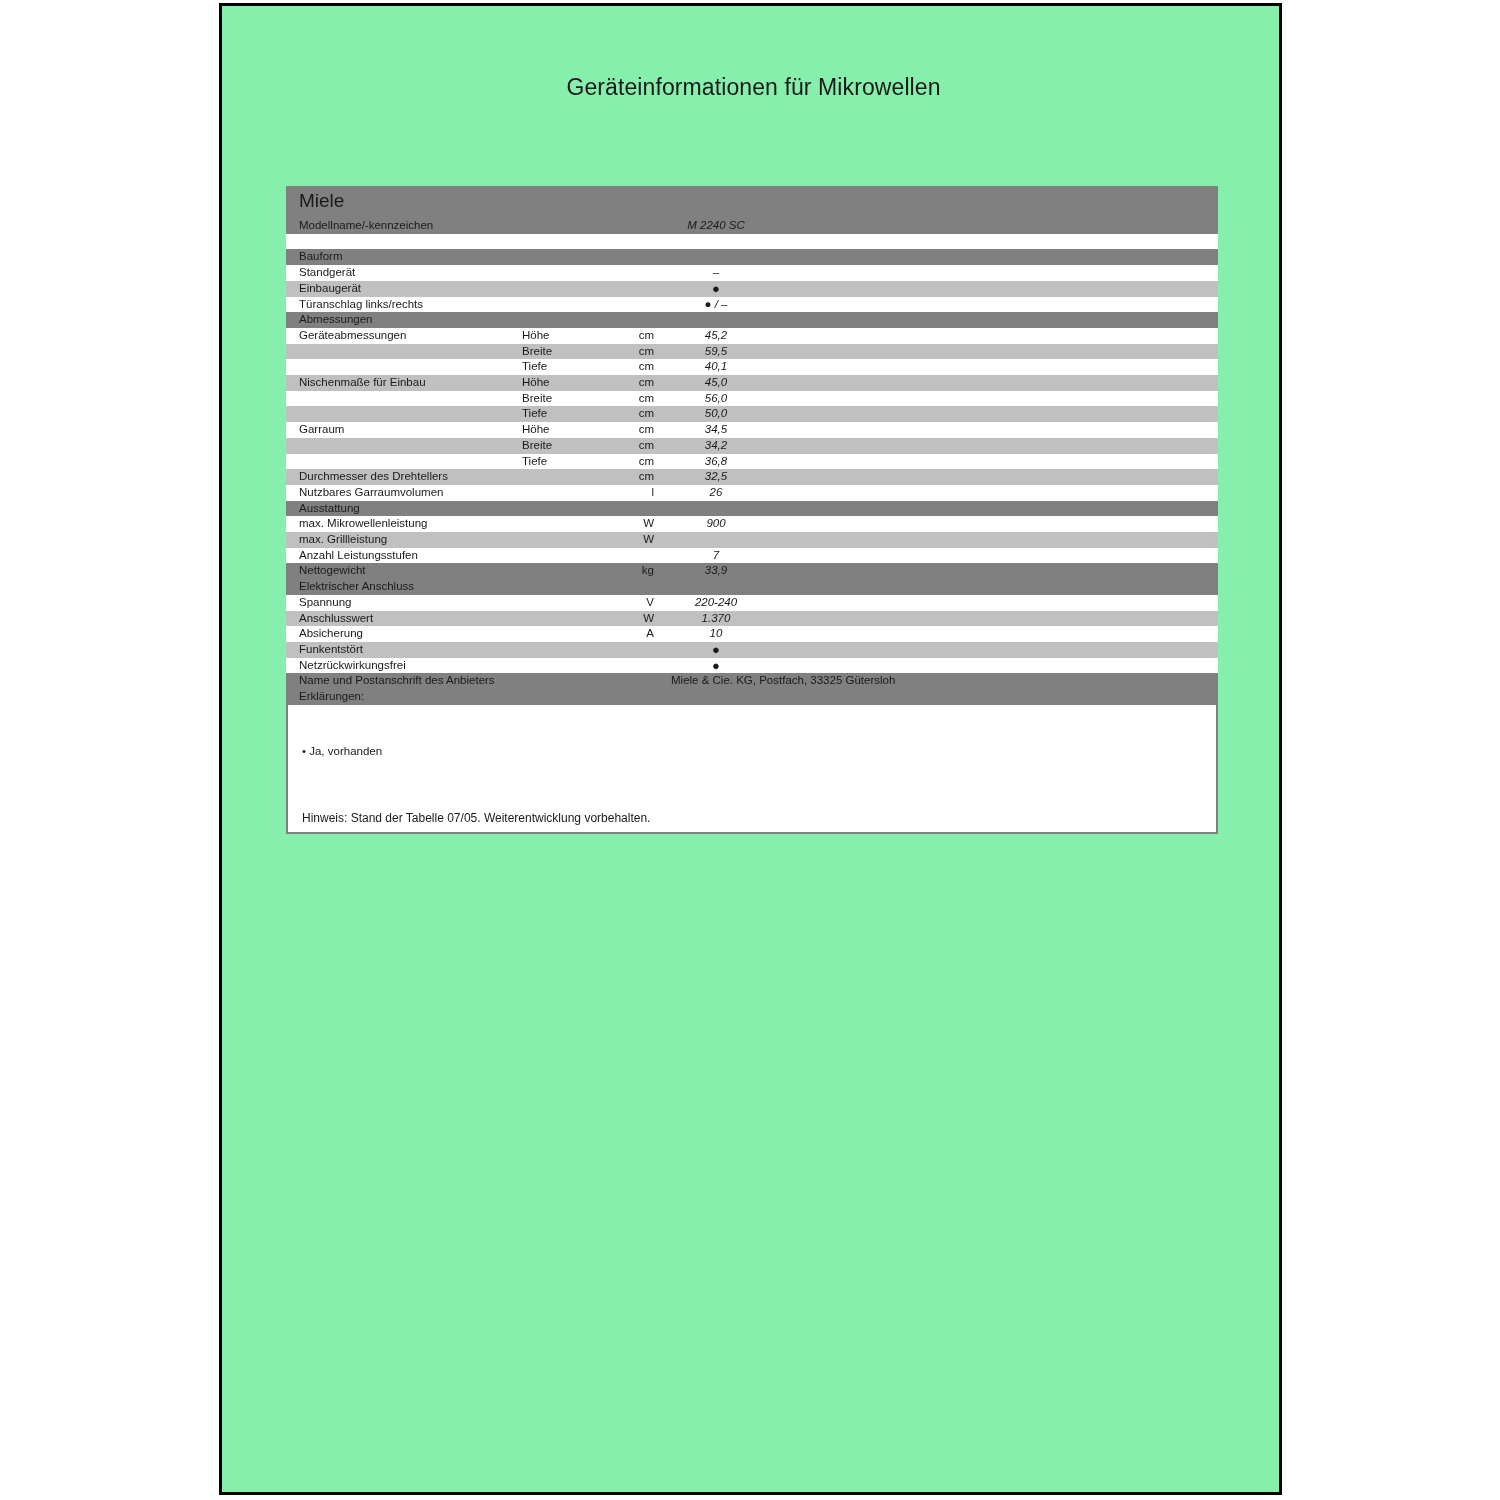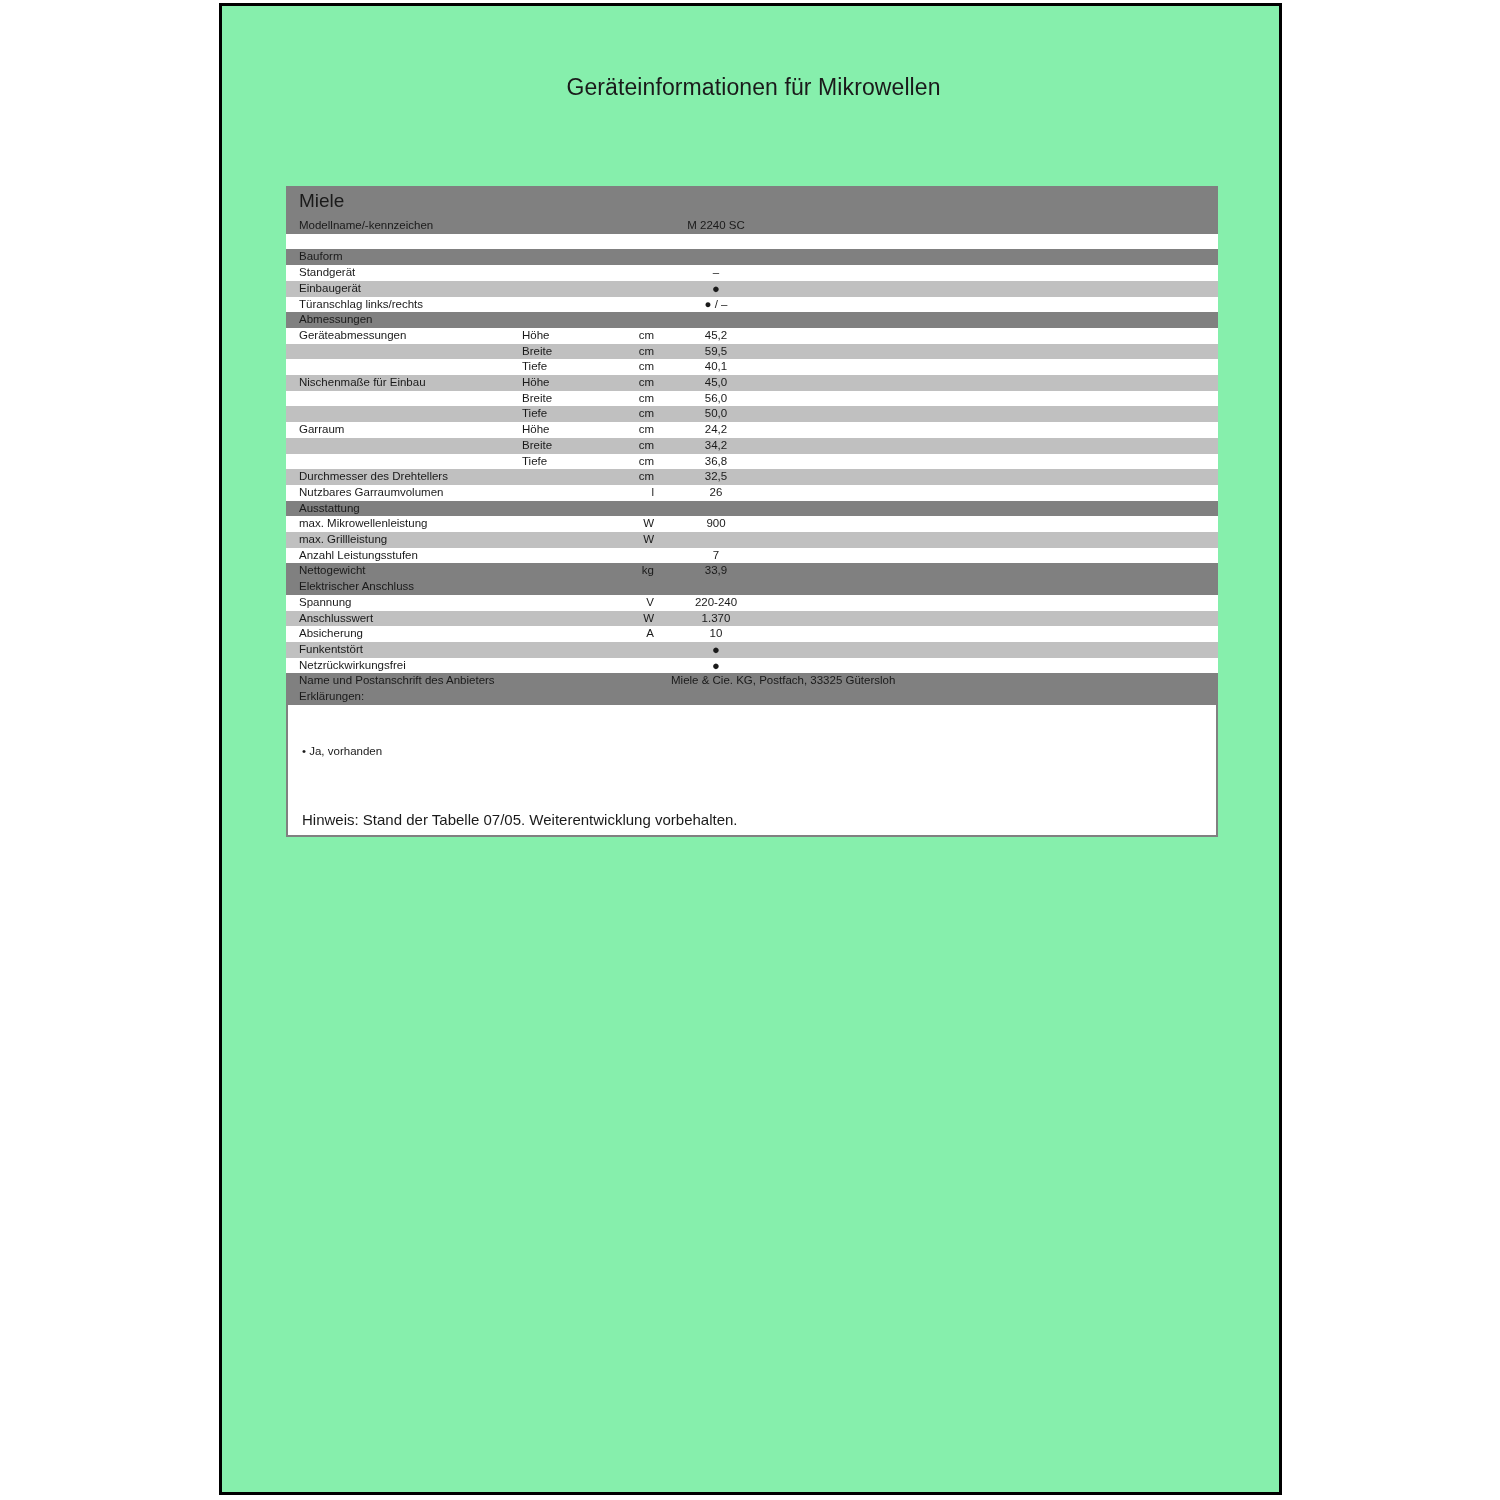--- a/index.html
+++ b/index.html
@@ -53,21 +53,21 @@
   col.c-unit  { width: 48px; }
   col.c-v1    { width: 108px; }
   col.c-v2    { width: 110px; }
   col.c-v3    { width: 110px; }
   col.c-v4    { width: 112px; }
   col.c-v5    { width: 116px; }
 
   .pad-l { padding-left: 13px !important; }
   .pad-sub { padding-left: 4px !important; }
   .unit { text-align: right; padding-right: 8px !important; }
-  .val { text-align: center; }
+  .val { text-align: center; font-style: italic; }
   .val-left { text-align: left; padding-left: 9px !important; }
 
   
   .sep { border-left: 2px solid #ffffff; }
 
   tr.brandrow td { height: 30px; line-height: 30px; }
   .brand-text { font-size: 19px; color: #1a1a1a; }
 
   tr.spacer td { height: 15.7px; background: #ffffff; }
 
@@ -86,21 +86,21 @@
     border-right: 2px solid #808080;
     border-bottom: 2px solid #808080;
     background: #ffffff;
   }
   #legend-item {
     font-size: 11.5px;
     color: #1a1a1a;
     padding: 40px 0 0 14px;
   }
   #legend-note {
-    font-size: 15px;
+    font-size: 12px;
     color: #1a1a1a;
     padding: 54px 0 7px 14px;
   }
   .topline { border-top: 2px solid #808080; margin-left: 20px; }
   .leftline { border-left: 2px solid #808080; }
   .rightline { border-right: 2px solid #808080; }
 </style>
 </head>
 <body>
 
@@ -249,21 +249,21 @@
           <td class="sep"></td>
             <td class="sep"></td>
             <td class="sep"></td>
             <td class="sep rightline"></td>
         </tr>
 
         <tr class="row-white">
           <td class="pad-l leftline">Garraum</td>
           <td class="pad-sub">Höhe</td>
           <td class="unit">cm</td>
-          <td class="val">24,2</td>
+          <td class="val">34,5</td>
           <td></td>
             <td></td>
             <td></td>
             <td class="rightline"></td>
         </tr>
 
         <tr class="row-light">
           <td class="leftline"></td>
           <td class="pad-sub">Breite</td>
           <td class="unit">cm</td>

